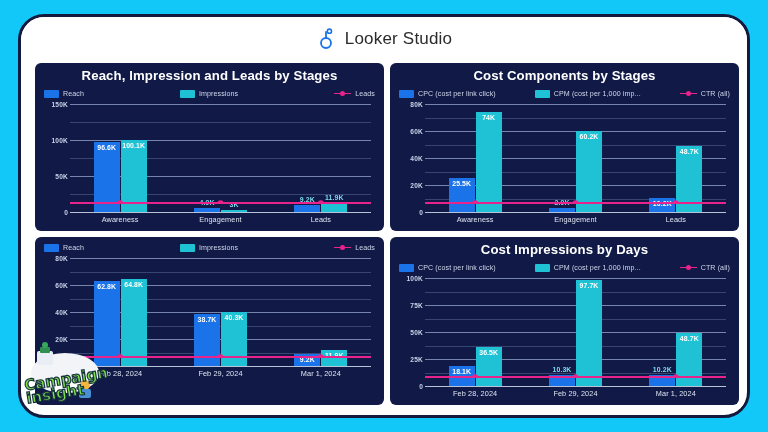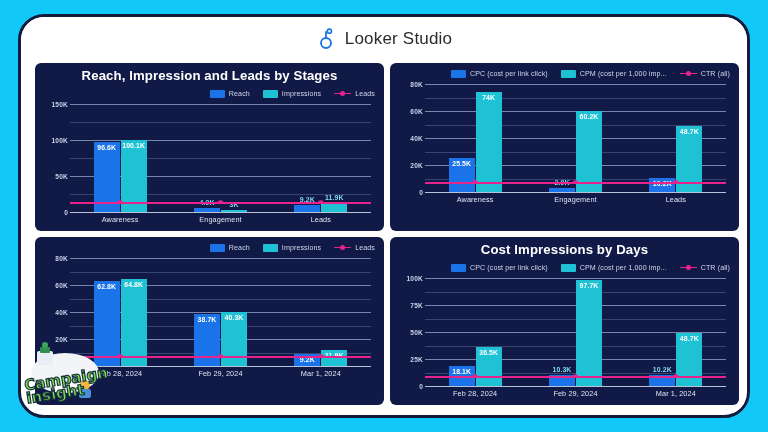--- a/index.html
+++ b/index.html
@@ -71,21 +71,21 @@
     font-weight: 600;
     letter-spacing: 0.1px;
     margin-bottom: 5px;
     white-space: nowrap;
   }
 
   
   .legend {
     display: flex;
     align-items: center;
-    justify-content: flex-end;
+    justify-content: space-between;
     gap: 13px;
     margin-bottom: 5px;
     height: 11px;
   }
   .legend-item { display: flex; align-items: center; gap: 4px; }
   .legend-swatch { width: 15px; height: 8px; border-radius: 1px; display: block; }
   .legend-line { width: 17px; height: 8px; position: relative; display: block; }
   .legend-line::before {
     content: ""; position: absolute; left: 0; top: 3px;
     width: 17px; height: 1.6px; background: #e8238c;
@@ -289,20 +289,21 @@
               <circle cx="250" cy="99" r="3" fill="#e8238c"></circle>
             </svg>
           </div>
           <div class="xlabels">
             <div class="xlabel">Awareness</div>
             <div class="xlabel">Engagement</div>
             <div class="xlabel">Leads</div>
           </div>
         </div>
       <div class="card">
+          <div class="card-title">Cost Components by Stages</div>
           <div class="legend">
             <div class="legend-item">
               <span class="legend-swatch" style="background: rgb(26, 115, 232);"></span>
               <span class="legend-label">CPC (cost per link click)</span>
             </div>
             <div class="legend-item">
               <span class="legend-swatch" style="background: rgb(31, 194, 212);"></span>
               <span class="legend-label">CPM (cost per 1,000 imp...</span>
             </div>
             <div class="legend-item">

